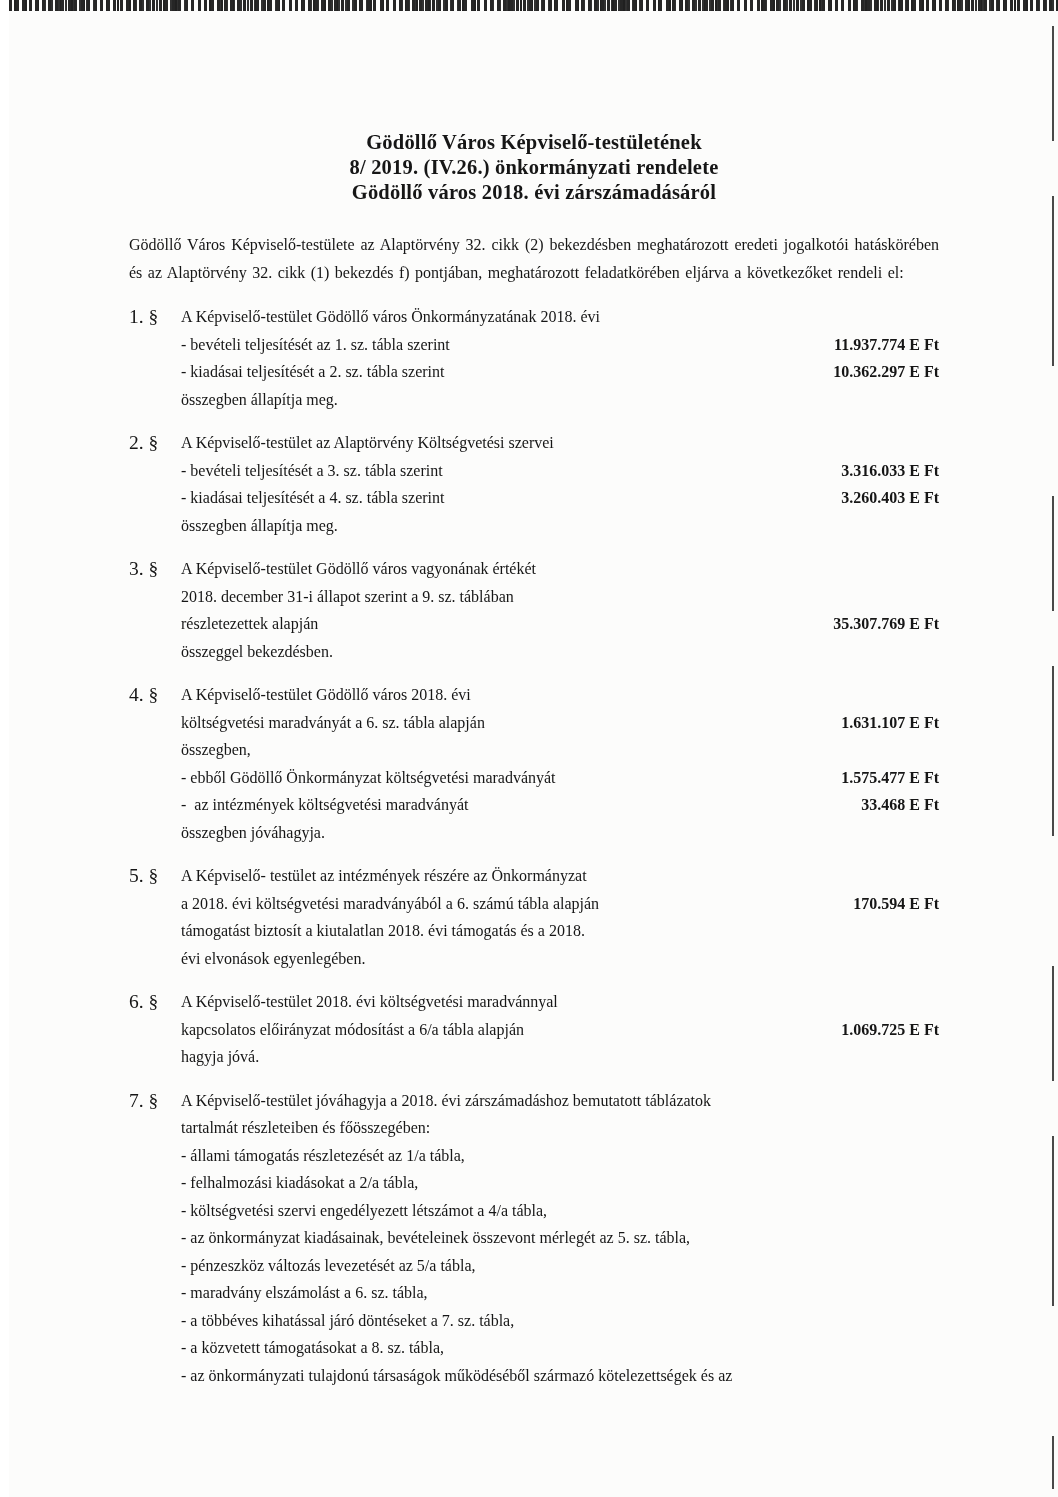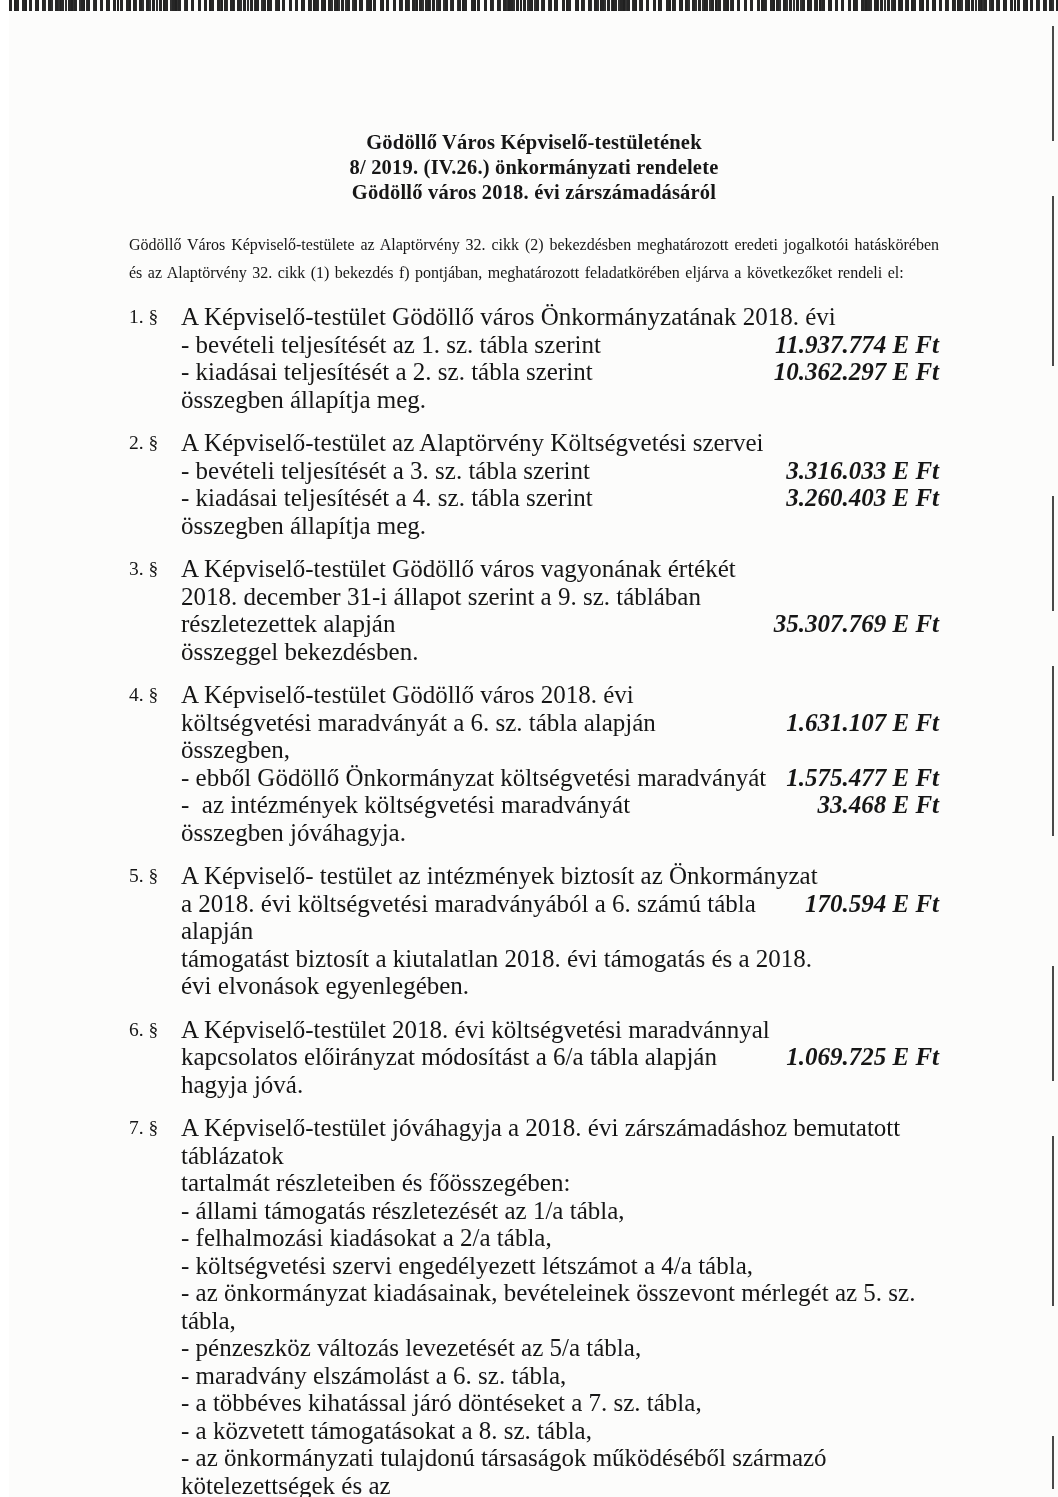--- a/index.html
+++ b/index.html
@@ -41,23 +41,23 @@
   .intro{
     margin:26px 0 0 0;
     text-align:justify;
     font-size:16px;line-height:28px;
     word-spacing:1.5px;
   }
   .sections{margin-top:13px;}
   .section{display:flex;margin-top:16px;}
   .secnum{flex:none;width:52px;font-size:19.5px;line-height:27.5px;}
   .secbody{flex:1;}
-  .line{display:flex;font-size:25px;line-height:27.5px;}
+  .line{display:flex;font-size:16px;line-height:27.5px;}
   .ltext{white-space:pre-wrap;}
-  .amount{margin-left:auto;font-weight:bold;white-space:nowrap;padding-left:12px;font-style:italic;}
+  .amount{margin-left:auto;font-weight:bold;white-space:nowrap;padding-left:12px;}
 </style>
 </head>
 <body>
 
 <div class="page">
   <div class="noise-top"></div>
   <div class="edge-artifact"></div>
 
   <div class="content">
     <header class="doc-title">
@@ -148,21 +148,21 @@
             </div>
             <div class="line">
               <span class="ltext">összegben jóváhagyja.</span>
             </div>
           </div>
         </div>
         <div class="section">
           <div class="secnum">5. §</div>
           <div class="secbody">
             <div class="line">
-              <span class="ltext">A Képviselő- testület az intézmények biztosít az Önkormányzat</span>
+              <span class="ltext">A Képviselő- testület az intézmények részére az Önkormányzat</span>
             </div>
             <div class="line">
               <span class="ltext">a 2018. évi költségvetési maradványából a 6. számú tábla alapján</span>
               <span class="amount">170.594 E Ft</span>
             </div>
             <div class="line">
               <span class="ltext">támogatást biztosít a kiutalatlan 2018. évi támogatás és a 2018.</span>
             </div>
             <div class="line">
               <span class="ltext">évi elvonások egyenlegében.</span>

